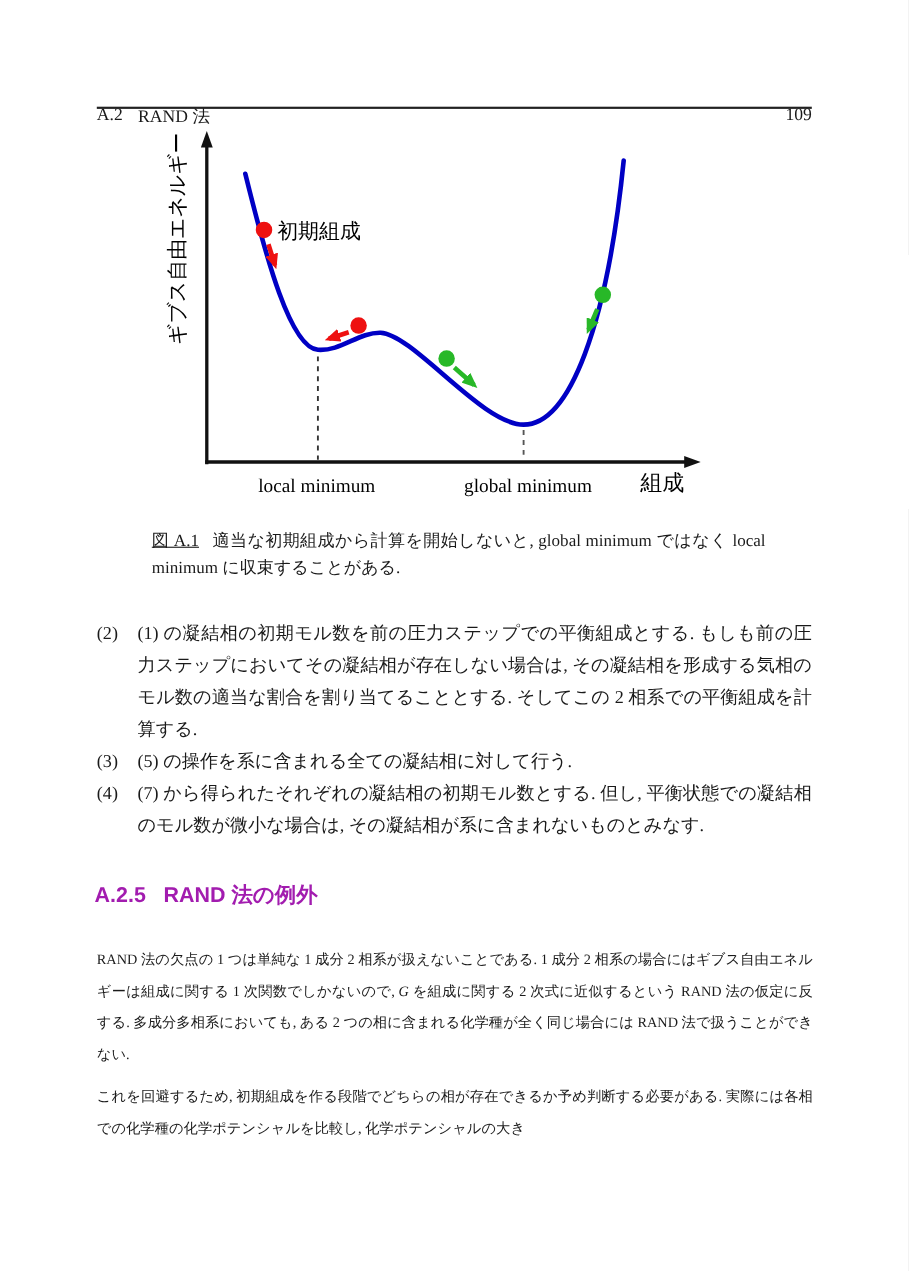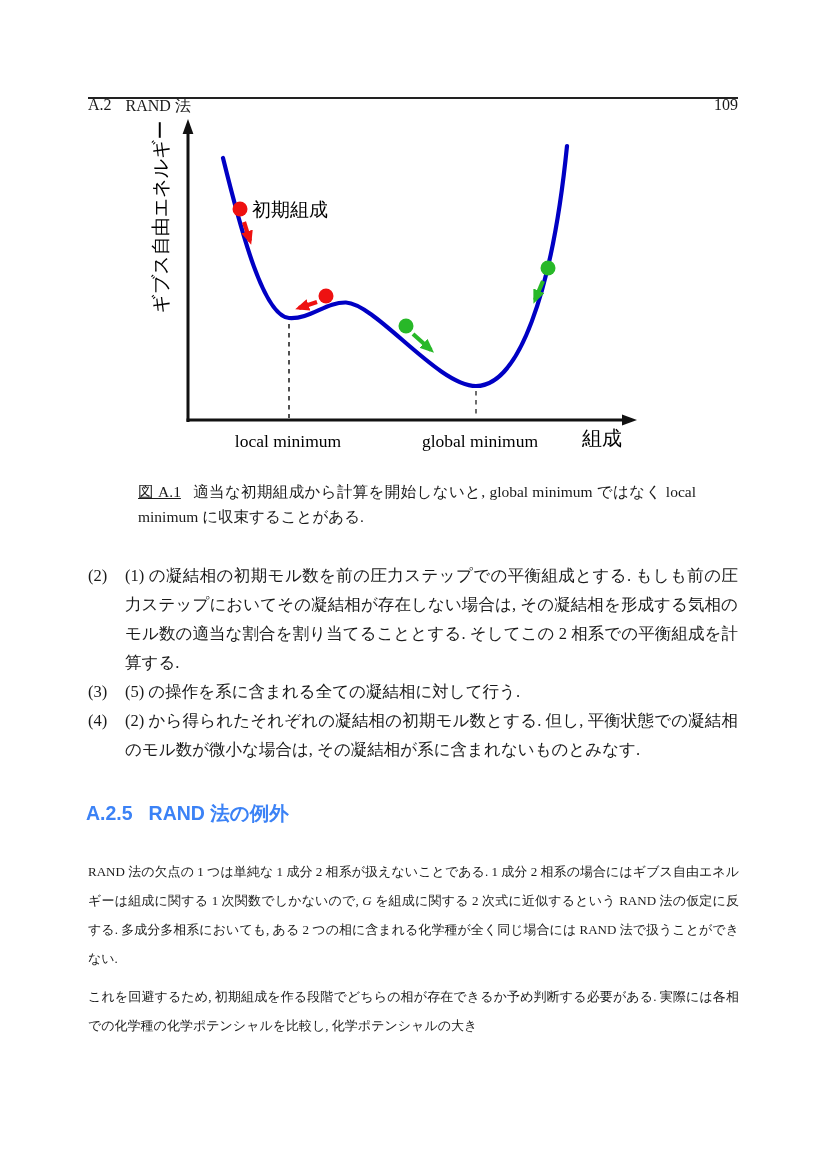--- a/index.html
+++ b/index.html
@@ -48,21 +48,21 @@
   .num-item { display: flex; }
   .num-marker { width: 37px; flex: 0 0 37px; }
   .num-text { flex: 1; text-align: justify; }
   
   .section-heading {
     position: absolute;
     left: 86px; top: 800px; width: 652px;
     font-family: "Liberation Sans", "DejaVu Sans", sans-serif;
     font-size: 19.5px; font-weight: 600;
     display: flex; gap: 16px; align-items: baseline;
-    color: #3b82f6;
+    color: #a21caf;
   }
   
   .body-par {
     position: absolute;
     left: 88px; width: 651px;
     font-size: 13px; line-height: 29px;
     text-align: justify;
   }
   .par-1 { top: 857px; }
   .par-2 { top: 982px; }
@@ -130,21 +130,21 @@
     <div class="num-item">
       <span class="num-marker">(2)</span>
       <span class="num-text">(1) の凝結相の初期モル数を前の圧力ステップでの平衡組成とする. もしも前の圧力ステップにおいてその凝結相が存在しない場合は, その凝結相を形成する気相のモル数の適当な割合を割り当てることとする. そしてこの 2 相系での平衡組成を計算する.</span>
     </div>
     <div class="num-item">
       <span class="num-marker">(3)</span>
       <span class="num-text">(5) の操作を系に含まれる全ての凝結相に対して行う.</span>
     </div>
     <div class="num-item">
       <span class="num-marker">(4)</span>
-      <span class="num-text">(2) から得られたそれぞれの凝結相の初期モル数とする. 但し, 平衡状態での凝結相のモル数が微小な場合は, その凝結相が系に含まれないものとみなす.</span>
+      <span class="num-text">(7) から得られたそれぞれの凝結相の初期モル数とする. 但し, 平衡状態での凝結相のモル数が微小な場合は, その凝結相が系に含まれないものとみなす.</span>
     </div>
   </div>
 
   <div class="section-heading">
     <span>A.2.5</span>
     <span>RAND 法の例外</span>
   </div>
 
   <div class="body-par par-1">
     <span>RAND 法の欠点の 1 つは単純な 1 成分 2 相系が扱えないことである. 1 成分 2 相系の場合にはギブス自由エネルギーは組成に関する 1 次関数でしかないので, </span><span class="math-var">G</span><span> を組成に関する 2 次式に近似するという RAND 法の仮定に反する. 多成分多相系においても, ある 2 つの相に含まれる化学種が全く同じ場合には RAND 法で扱うことができない.</span>

